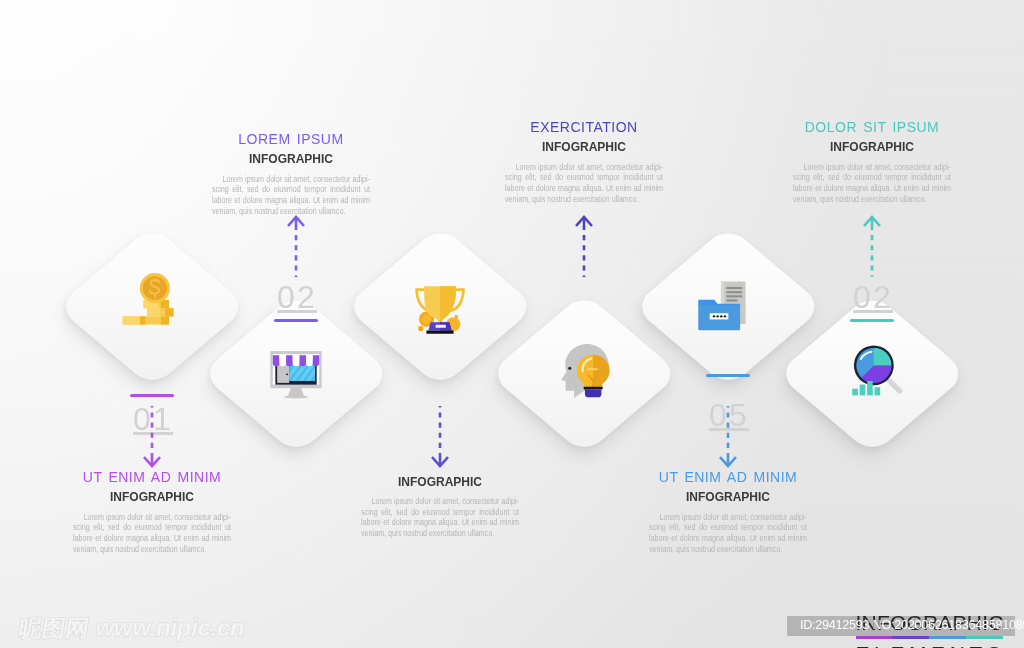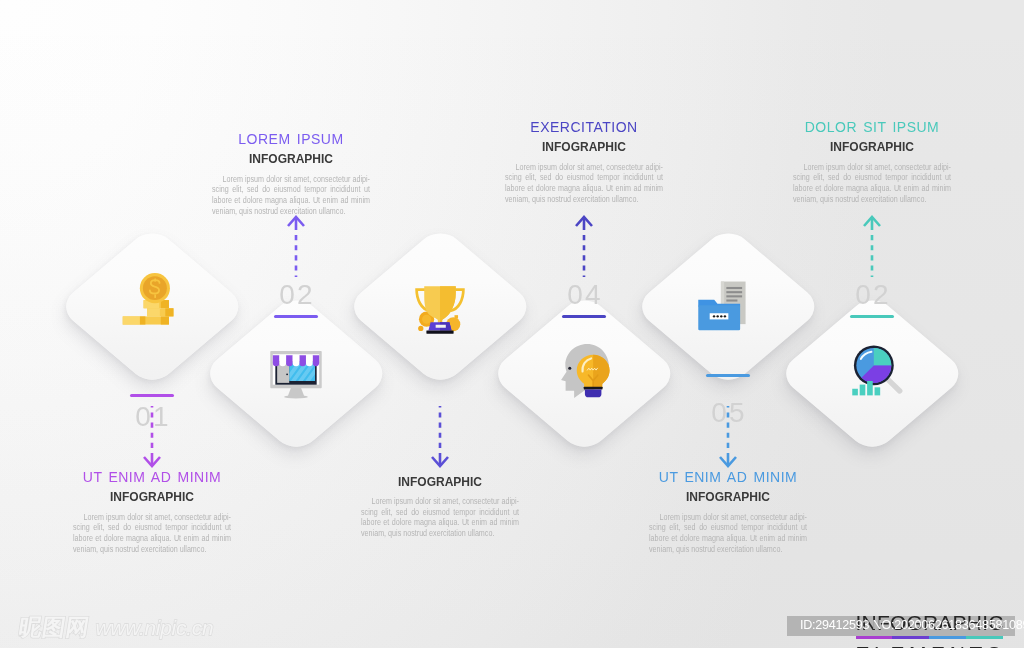--- a/index.html
+++ b/index.html
@@ -18,22 +18,22 @@
   
   .diamond{position:absolute;border-radius:20px;
     background:linear-gradient(135deg,#fdfdfd 0%,#fbfbfb 35%,#f4f4f4 75%,#f1f1f1 100%);
     transform:rotate(45deg);
     box-shadow:5px 7px 14px rgba(115,115,122,0.17), 1px 2px 5px rgba(115,115,122,0.09);
   }
   .dia-icon{position:absolute;display:flex;align-items:center;justify-content:center;}
 
   
   .numblock{position:absolute;text-align:center;width:90px;}
-  .numblock .num{font-size:28px;font-weight:400;color:#d2d2d2;line-height:1;
-    letter-spacing:2.2px;text-indent:2.2px;}
+  .numblock .num{font-size:32px;font-weight:400;color:#d2d2d2;line-height:1;
+    letter-spacing:2.2px;text-indent:2.2px;text-decoration:underline;}
   .numblock .rule{height:3.2px;border-radius:1.6px;margin:0 auto;width:44px;}
 
   
   .arrow{position:absolute;}
 
   
   .txt{position:absolute;width:220px;text-align:center;}
   .txt .t1{font-size:14px;font-weight:400;letter-spacing:0.5px;word-spacing:1.8px;line-height:1.1;
     white-space:nowrap;}
   .txt .t2{font-size:12px;font-weight:700;letter-spacing:0px;color:#3a3a3a;
@@ -43,21 +43,21 @@
     width:194.0px;transform:scaleX(0.8144);transform-origin:0 0;}
   .txt .body .ln{white-space:pre;text-align:left;}
   .txt .body .ind{display:inline-block;width:13px;}
 
   
   #wm{position:absolute;left:17px;top:616px;display:flex;align-items:baseline;gap:8px;}
   #wm .cn{font-size:23px;font-weight:700;color:#f4f4f4;letter-spacing:0.5px;
       -webkit-text-stroke:1.5px #dcdcdc;paint-order:stroke fill;
       font-family:"DejaVu Sans",sans-serif;line-height:1;
       transform:skewX(-9deg);transform-origin:0 100%;}
-  #wm .url{font-size:21px;font-weight:400;font-style:italic;color:#f4f4f4;
+  #wm .url{font-size:24px;font-weight:700;font-style:italic;color:#f4f4f4;
       -webkit-text-stroke:1.4px #dcdcdc;paint-order:stroke fill;
       line-height:1;letter-spacing:-0.3px;}
 
   #brand{position:absolute;left:855.5px;top:611.5px;text-align:left;z-index:6;}
   #brand .b1{font-size:21px;font-weight:400;color:#262626;letter-spacing:0.2px;
       line-height:1;white-space:nowrap;}
   #brand .bar{display:flex;height:3.3px;width:147px;margin:3.5px 0 4px;}
   #brand .bar i{display:block;height:100%;}
   #brand .b2{font-size:21px;font-weight:400;color:#262626;letter-spacing:4.6px;line-height:1;
       white-space:nowrap;}
@@ -259,24 +259,20 @@
     <path d="M41.0 50.6 v-8.0 l-5.1,-6.0 M41.0 42.6 l5.1,-6.0" fill="none" stroke="#e29b17" stroke-width="1.8" stroke-linecap="round" stroke-linejoin="round"></path>
     <path d="M34.6 31.0 l1.6,-2.1 1.6,2.1 1.6,-2.1 1.6,2.1 1.6,-2.1 1.6,2.1 1.6,-2.1" fill="none" stroke="#fcefc4" stroke-width="1.05" stroke-linecap="round" stroke-linejoin="round"></path>
 
     <path d="M29.3 32.6 c-0.8,-7.5 3.8,-12.9 9.5,-14.5" fill="none" stroke="#fcefc4" stroke-width="2.3" stroke-linecap="round"></path>
 
     <rect x="30.6" y="49.3" width="20.8" height="3.0" rx="0.6" fill="#16161f"></rect>
     <path d="M31.9 52.3 h18.2 v5.3 c0,1.9 -1.6,3.5 -3.5,3.5 H35.4 c-1.9,0 -3.5,-1.6 -3.5,-3.5 z" fill="#3f2eb0"></path>
   </g>
 </svg>
     </div>
-    <div class="numblock" style="left: 539px; top: 281px;">
-      <div class="num">04</div>
-      <div class="rule" style="background: rgb(75, 69, 196); margin-top: 6px;"></div>
-    </div>
     <div class="arrow" style="left: 571px; top: 215px; width: 26px; height: 62px;"><svg viewBox="0 0 26 62" width="26" height="62">
       <path d="M13 2 V10" stroke="#4b45c4" stroke-width="2.6" fill="none"></path>
       <path d="M13 10 V62" stroke="#4b45c4" stroke-width="2.6" fill="none" stroke-dasharray="5.1 5.0"></path>
       <path d="M5 11 L13 2 L21 11" stroke="#4b45c4" stroke-width="2.6" fill="none" stroke-linecap="butt" stroke-linejoin="miter"></path>
     </svg></div>
     <div class="txt" style="left: 474px; top: 120px;">
       <div class="t1" style="color: rgb(75, 69, 196);">EXERCITATION</div>
       <div class="t2">INFOGRAPHIC</div>
       <div class="bodywrap">
         <div class="body">

